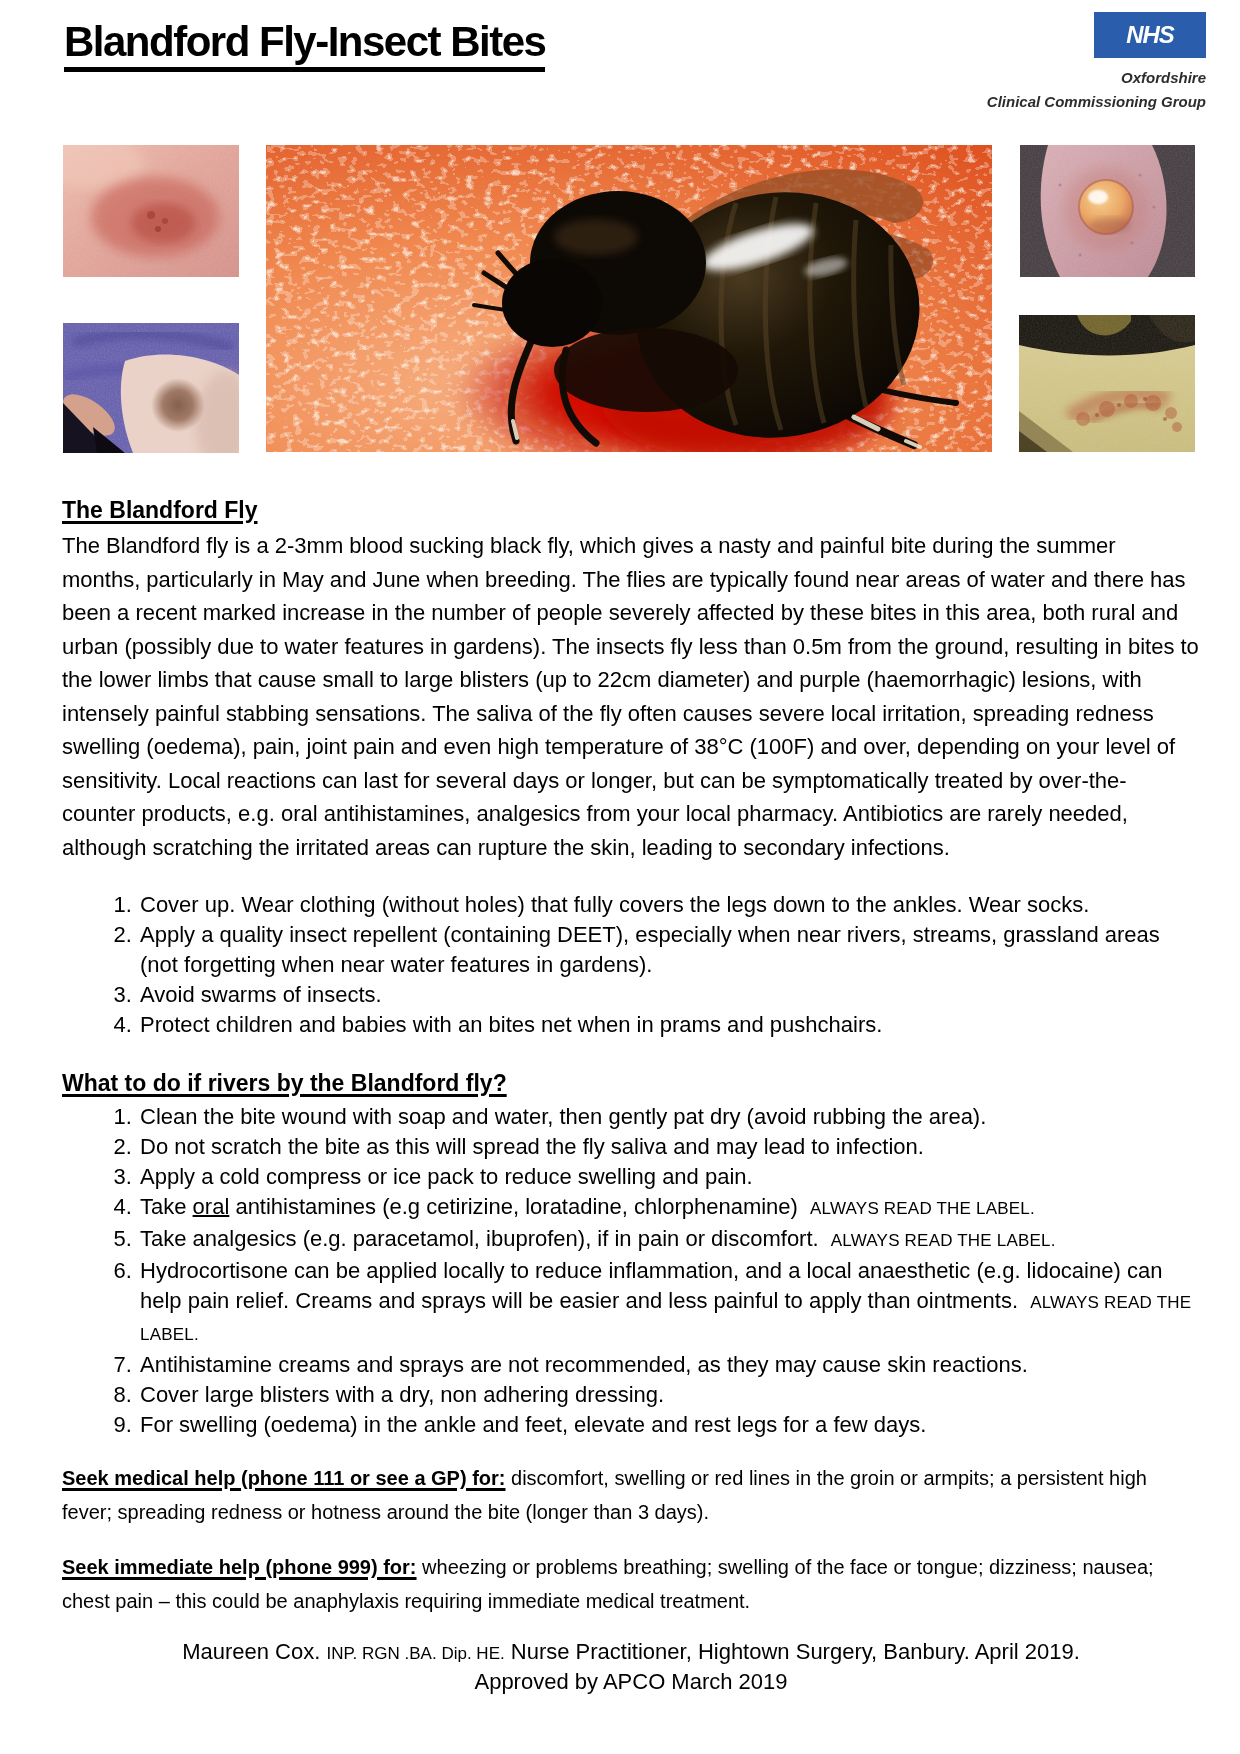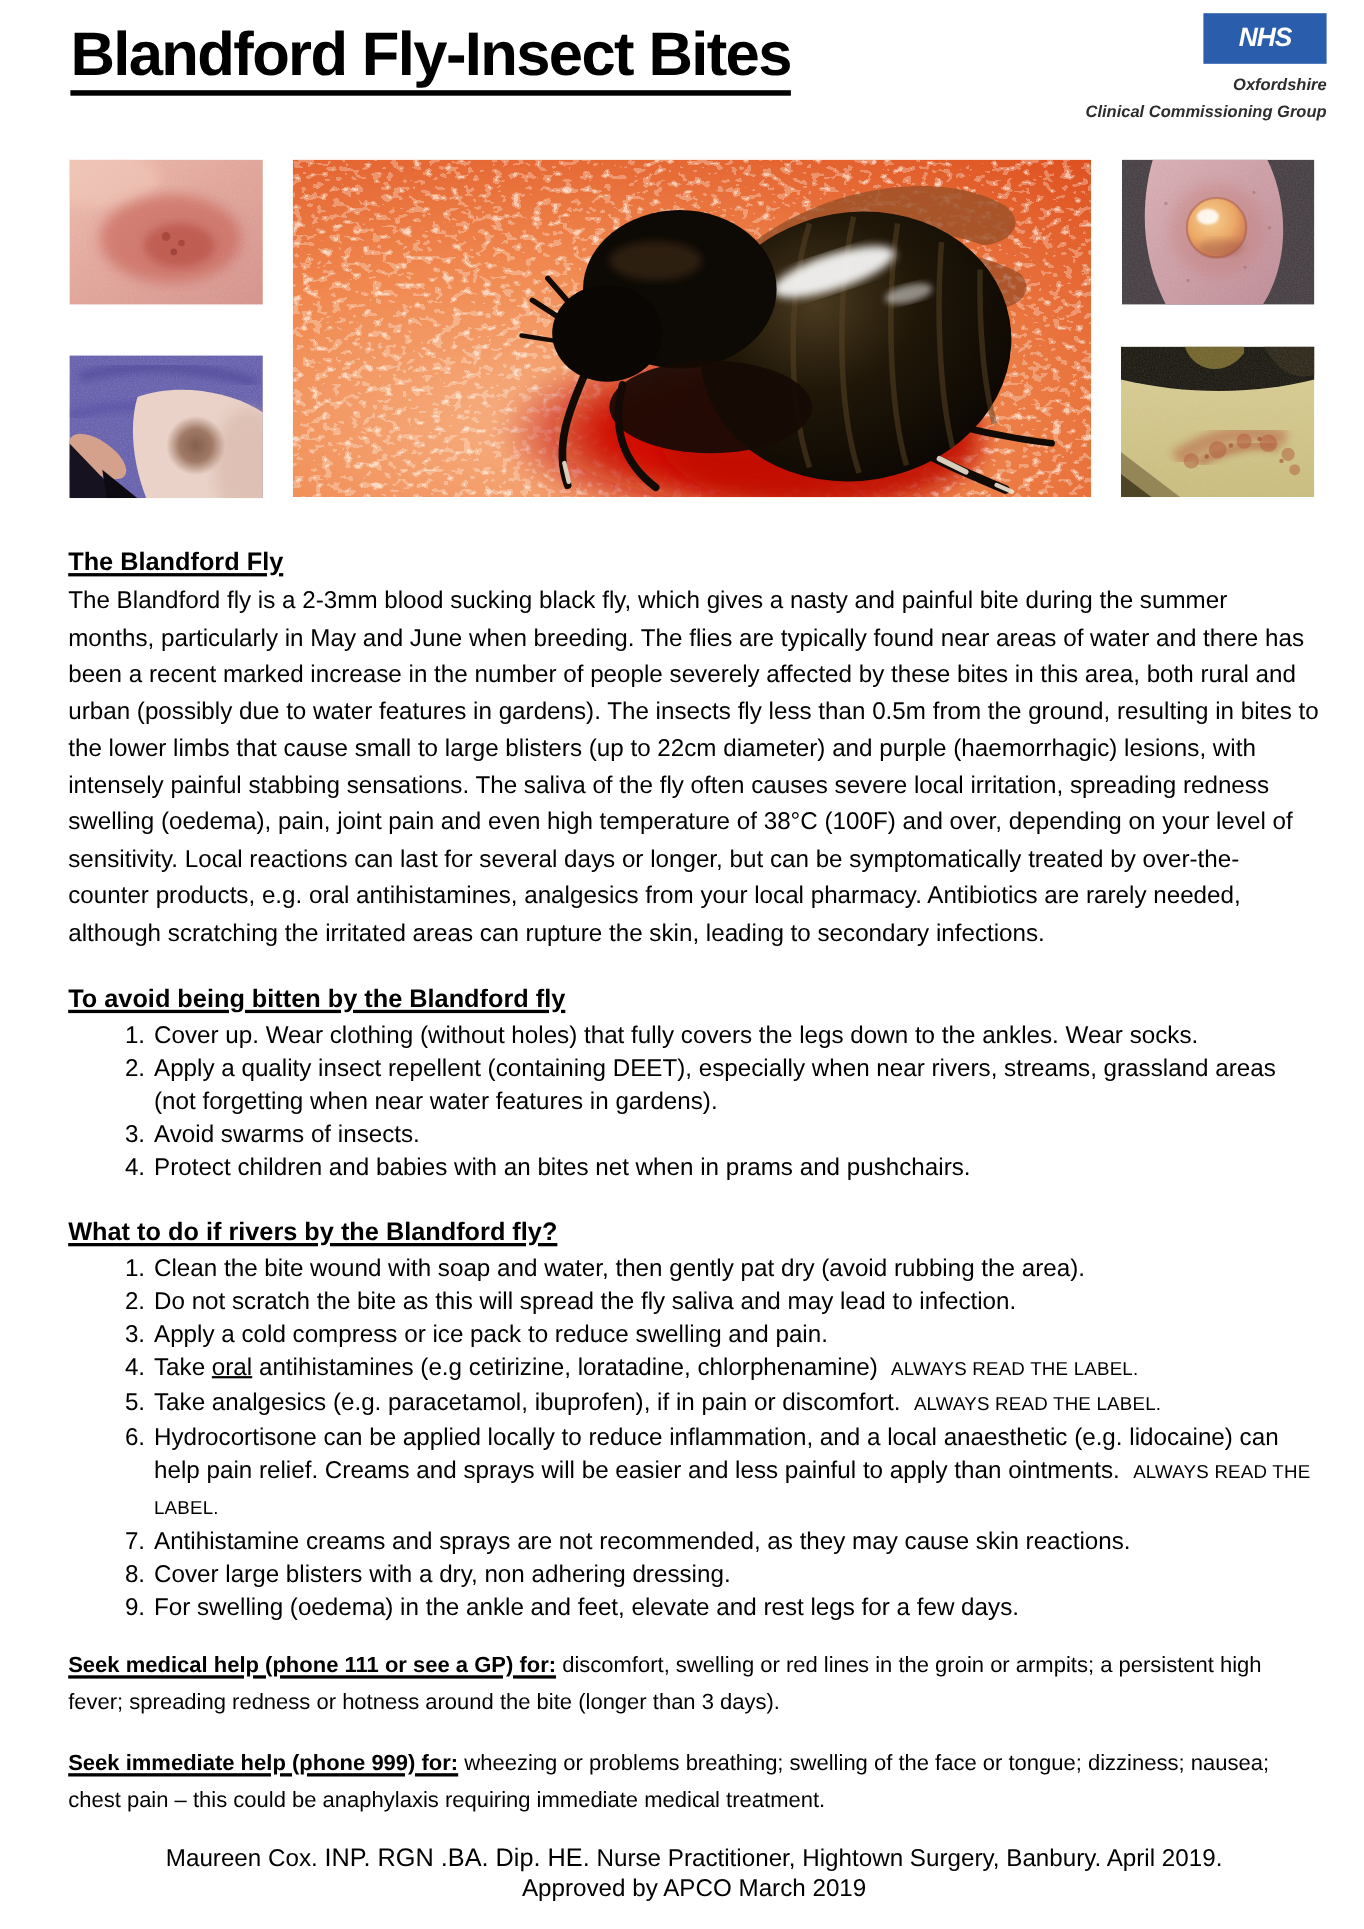--- a/index.html
+++ b/index.html
@@ -4,21 +4,21 @@
 <style>
   html,body{margin:0;padding:0;background:#ffffff;}
   .page{
     width:1240px;height:1754px;margin:0 auto;background:#fff;position:relative;
     overflow:hidden;color:#000;font-family:"Liberation Sans", sans-serif;
   }
   
   .header{position:relative;height:145px;}
   .doc-title{
     position:absolute;left:64px;top:20px;margin:0;
-    font-size:56px;font-weight:bold;letter-spacing:-1.5px;line-height:1.05;
+    font-size:42px;font-weight:bold;letter-spacing:-1.5px;line-height:1.05;
     border-bottom:5px solid #000;padding-bottom:3px;display:inline-block;
   }
   .logo-block{position:absolute;right:34px;top:12px;text-align:right;}
   .nhs-box{
     width:112px;height:46px;background:#2A5EAC;color:#fff;
     display:flex;align-items:center;justify-content:center;
     font-size:24px;font-weight:bold;font-style:italic;letter-spacing:-1px;
     margin-left:auto;margin-bottom:8px;
   }
   .org-line{font-size:15px;font-weight:bold;font-style:italic;line-height:24px;color:#2d2d2d;}
@@ -40,21 +40,21 @@
   .sec-about h2{margin-top:40px;}
   .body-par{margin:2px 0 0;font-size:22px;line-height:33.5px;}
   .sec{margin-top:26px;}
   ol{margin:2px 0 0;padding-left:76px;font-size:22px;line-height:30px;}
   li{padding-left:2px;}
   .small-label{font-size:17px;letter-spacing:.2px;margin-left:6px;}
   .u{text-decoration:underline;text-decoration-thickness:2px;}
   .help{margin-top:22px;font-size:20px;line-height:33.5px;}
   .lead{font-weight:bold;text-decoration:underline;text-decoration-thickness:2.5px;text-underline-offset:3px;}
   .footer{margin-top:10px;text-align:center;font-size:22px;line-height:28px;}
-  .creds{font-size:23px;}
+  .creds{font-size:17px;}
 </style>
 </head>
 <body>
 
 <svg width="0" height="0" style="position:absolute" aria-hidden="true">
   <defs>
     <filter id="f-sparkle" x="0%" y="0%" width="100%" height="100%">
       <feTurbulence type="fractalNoise" baseFrequency="0.11 0.16" numOctaves="2" seed="8"></feTurbulence>
       <feColorMatrix type="matrix" values="0 0 0 0 1  0 0 0 0 0.96  0 0 0 0 0.9  0 0 0 1 0"></feColorMatrix>
       <feComponentTransfer>
@@ -273,21 +273,20 @@
   </div>
 
   <div class="content">
 
     <div class="sec-about">
       <h2>The Blandford Fly</h2>
       <p class="body-par">The Blandford fly is a 2-3mm blood sucking black fly, which gives a nasty and painful bite during the summer months, particularly in May and June when breeding. The flies are typically found near areas of water and there has been a recent marked increase in the number of people severely affected by these bites in this area, both rural and urban (possibly due to water features in gardens). The insects fly less than 0.5m from the ground, resulting in bites to the lower limbs that cause small to large blisters (up to 22cm diameter) and purple (haemorrhagic) lesions, with intensely painful stabbing sensations. The saliva of the fly often causes severe local irritation, spreading redness swelling (oedema), pain, joint pain and even high temperature of 38°C (100F) and over, depending on your level of sensitivity. Local reactions can last for several days or longer, but can be symptomatically treated by over-the-counter products, e.g. oral antihistamines, analgesics from your local pharmacy. Antibiotics are rarely needed, although scratching the irritated areas can rupture the skin, leading to secondary infections.</p>
     </div>
 
     <div class="sec">
-      <h2>To avoid being bitten by the Blandford fly</h2>
       <ol>
         <li><span>Cover up. Wear clothing (without holes) that fully covers the legs down to the ankles. Wear socks.</span></li>
         <li><span>Apply a quality insect repellent (containing DEET), especially when near rivers, streams, grassland areas (not forgetting when near water features in gardens).</span></li>
         <li><span>Avoid swarms of insects.</span></li>
         <li><span>Protect children and babies with an bites net when in prams and pushchairs.</span></li>
       </ol>
     </div>
 
     <div class="sec">
       <h2>What to do if rivers by the Blandford fly?</h2>

